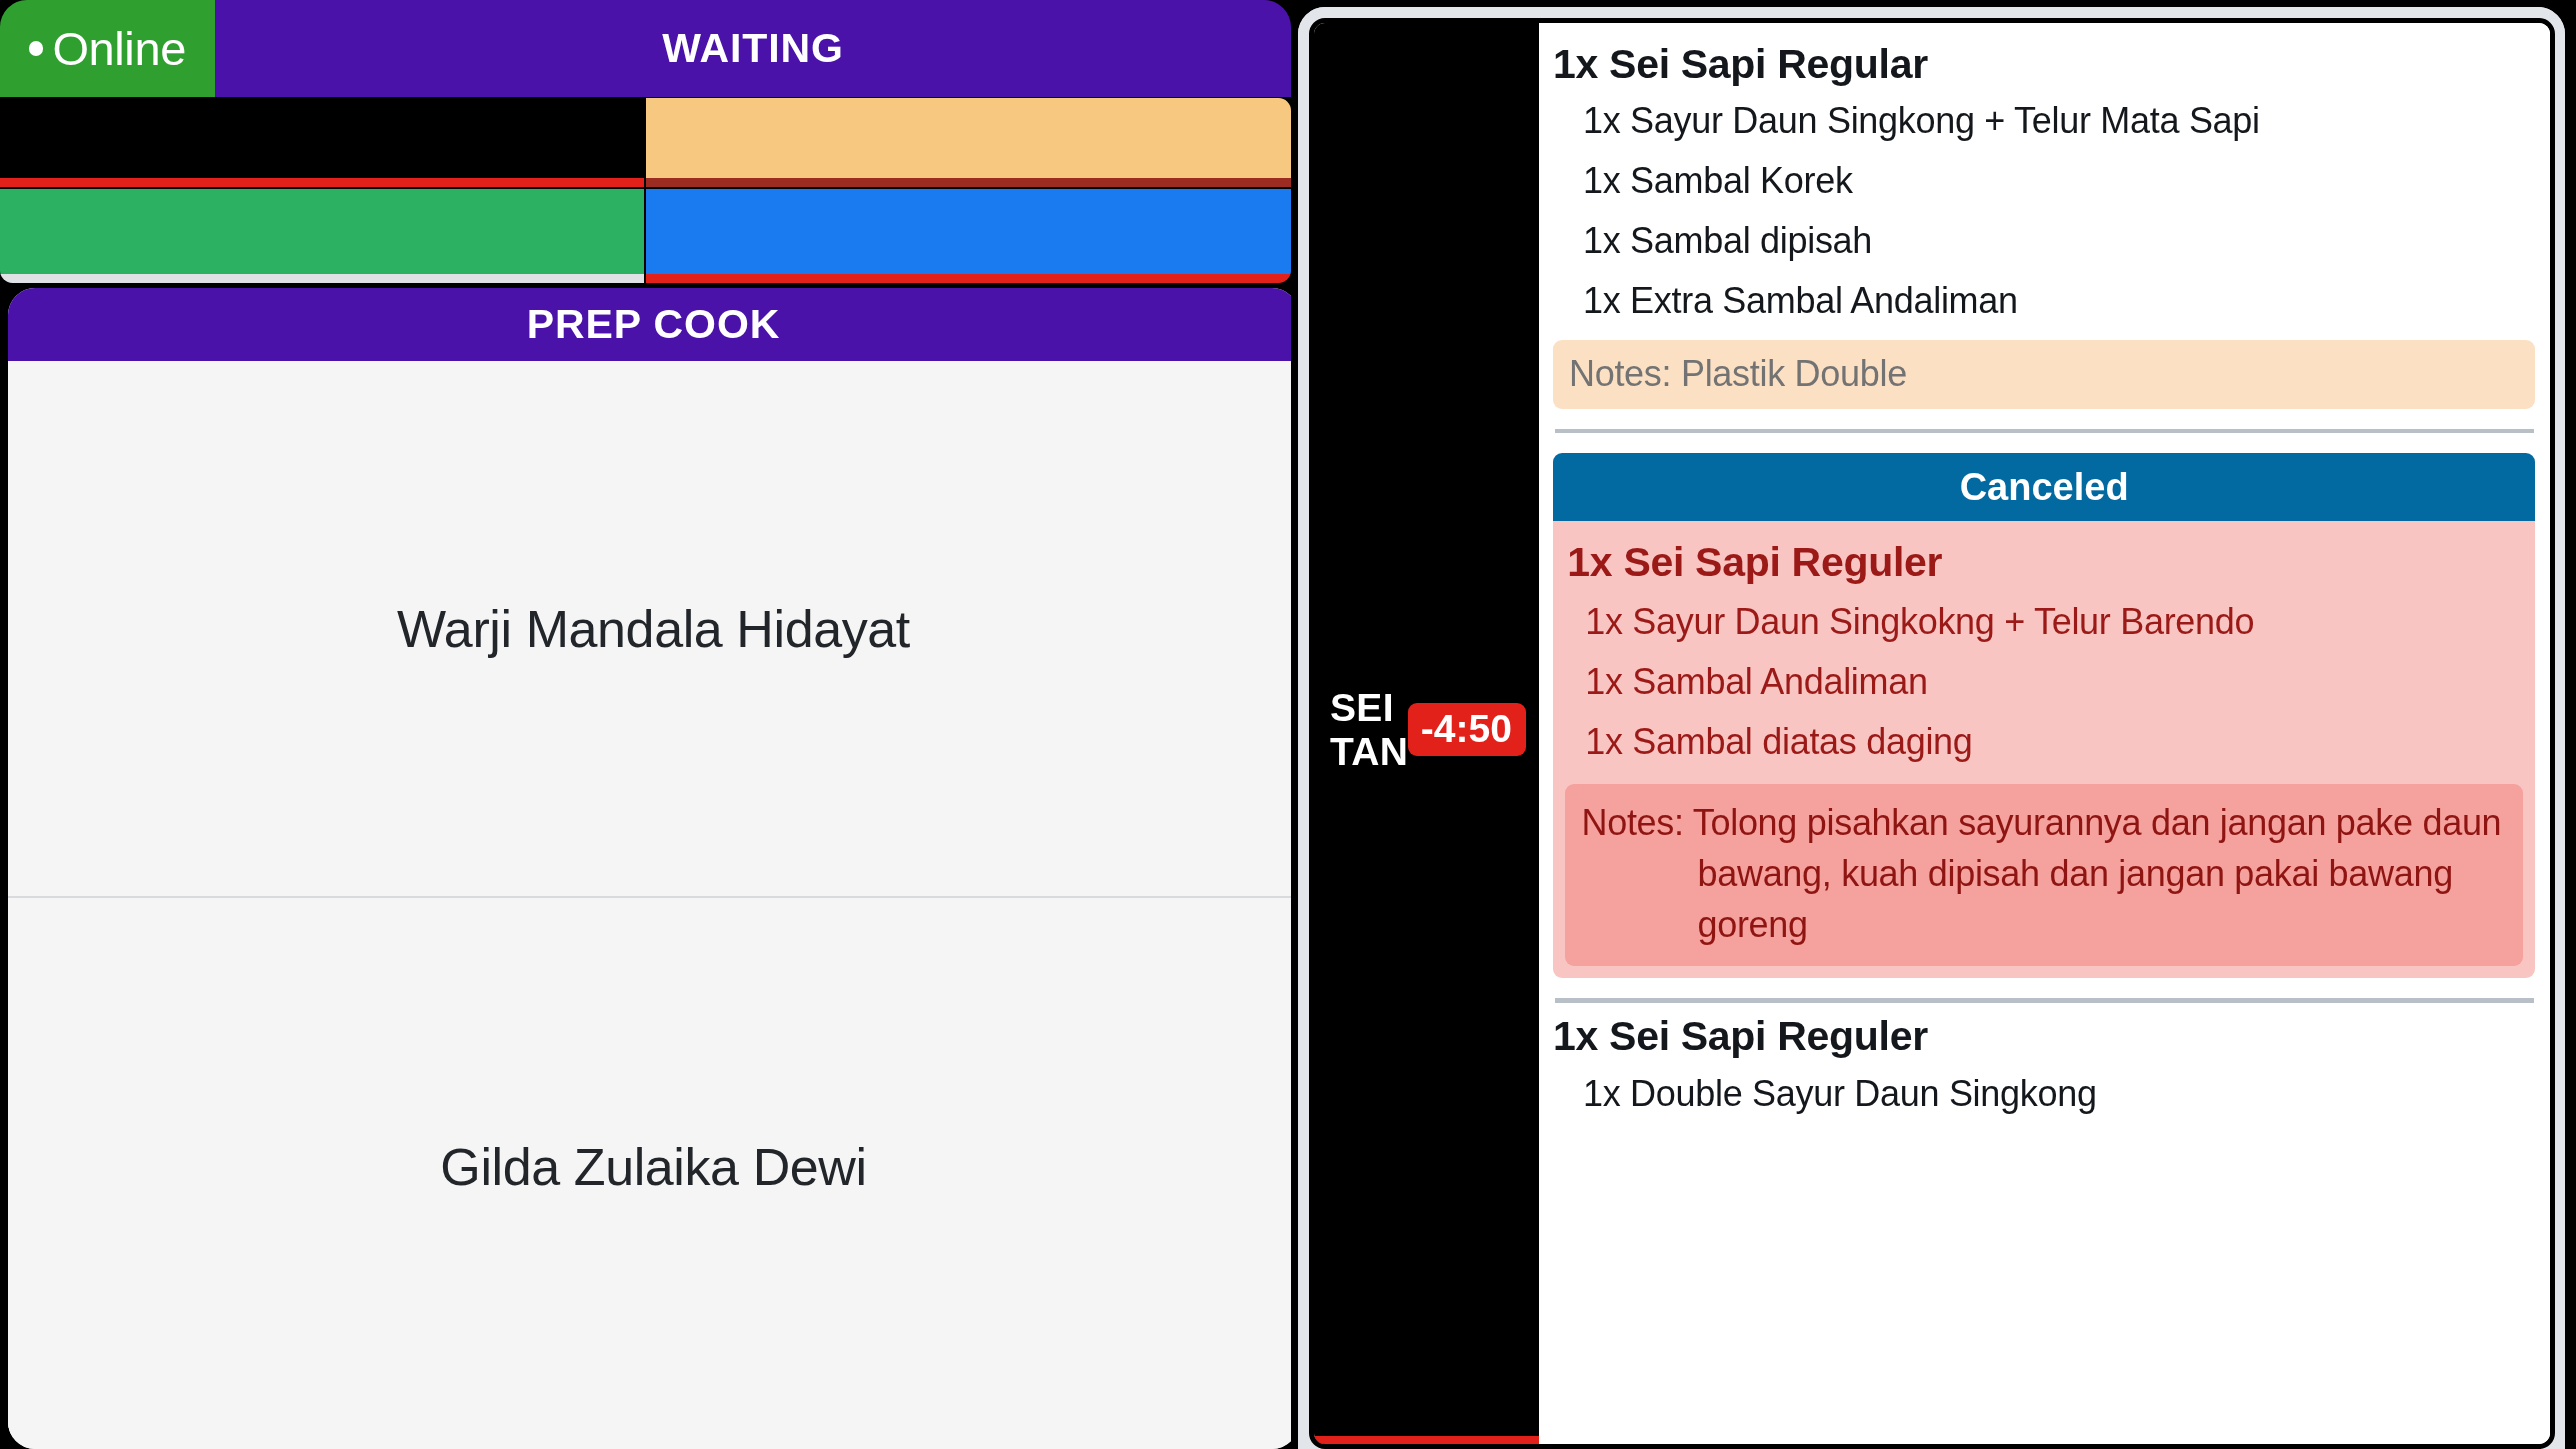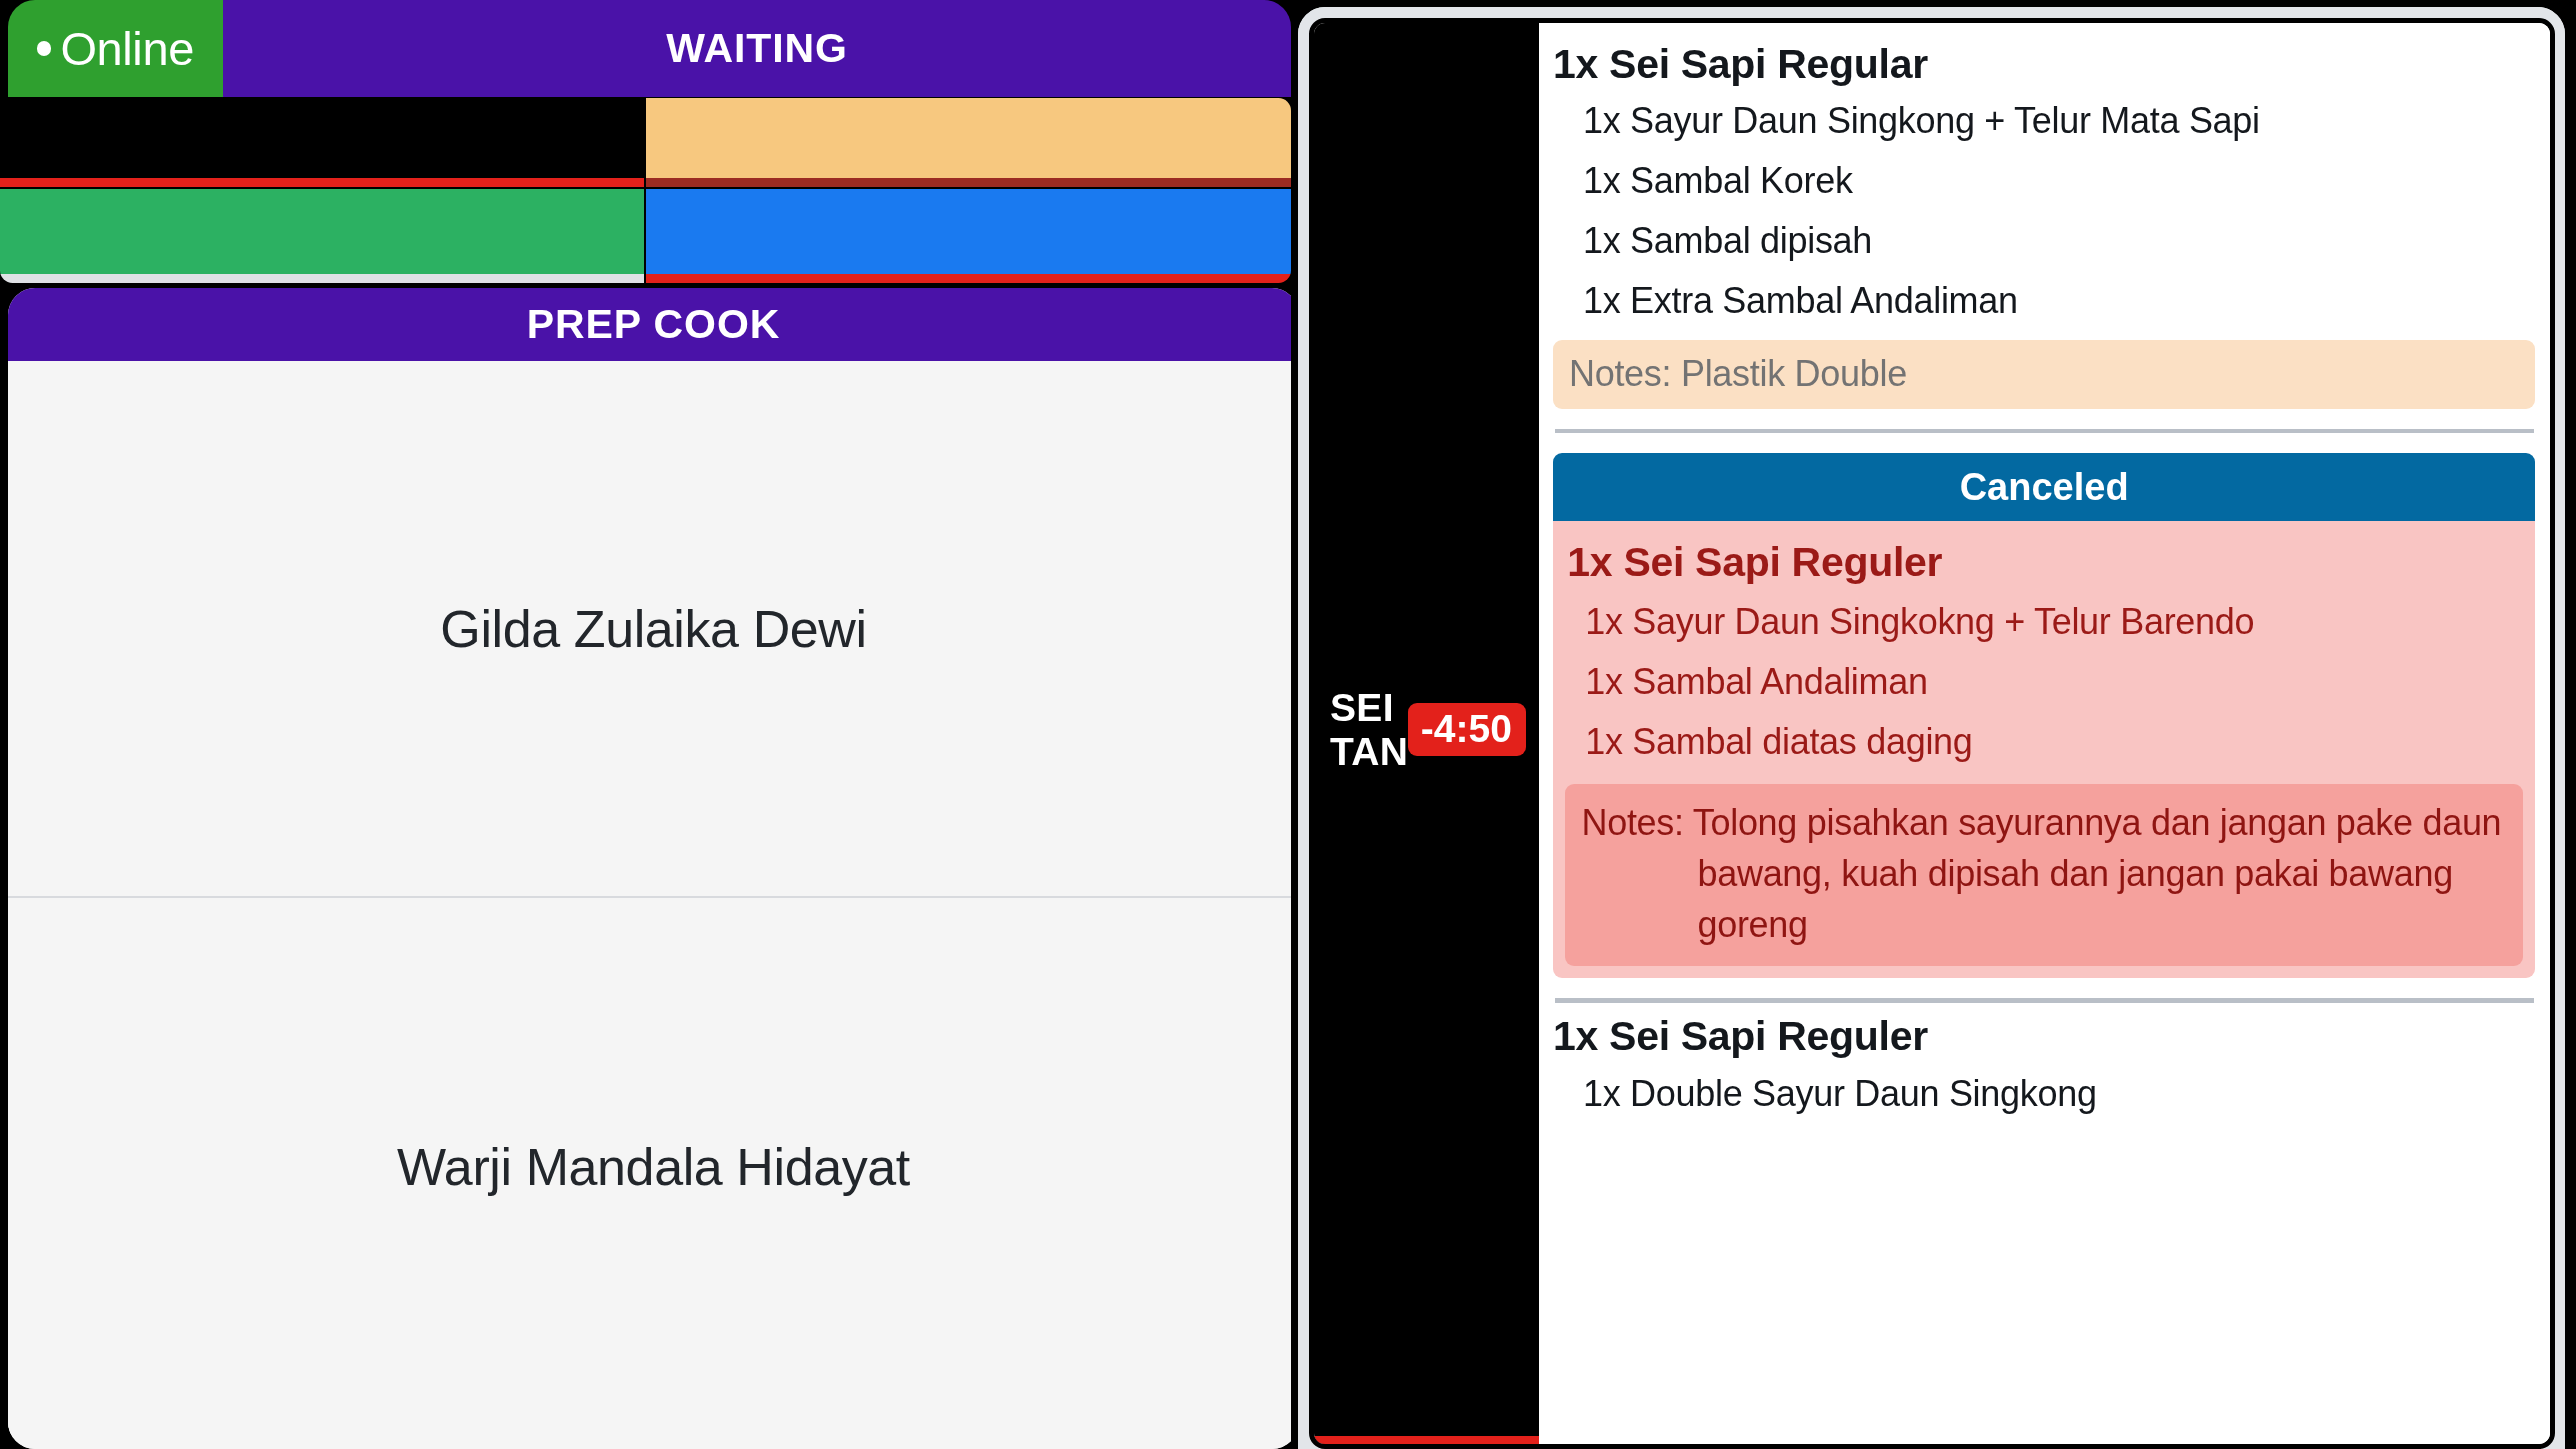--- a/index.html
+++ b/index.html
@@ -16,21 +16,21 @@
   .left-panel {
     position: relative;
     width: 1291px; height: 1449px;
     background: #000;
     flex: 0 0 1291px;
   }
 
   .top-strip {
     position: absolute; top: 0; left: 0;
     width: 1291px; height: 97px;
-    display: flex; align-items: stretch; padding-left: 8px;
+    display: flex; align-items: stretch;
   }
   .online-badge {
     width: 215px; height: 97px;
     background: #2fa02f;
     border-radius: 27px 0 0 0;
     display: flex; align-items: center; justify-content: center;
     gap: 9px;
   }
   .online-dot {
     width: 14.3px; height: 14.3px; border-radius: 50%;
@@ -241,24 +241,24 @@
         <div class="tile-underline" style="background:#e3211b;"></div>
       </div>
     </div>
 
     <div class="prep-card">
       <div class="prep-header">
         <span class="prep-header-label">PREP COOK</span>
       </div>
       <div class="prep-list">
         <div class="prep-row">
-          <span class="prep-name">Gilda Zulaika Dewi</span>
+          <span class="prep-name">Warji Mandala Hidayat</span>
         </div>
         <div class="prep-row">
-          <span class="prep-name">Warji Mandala Hidayat</span>
+          <span class="prep-name">Gilda Zulaika Dewi</span>
         </div>
       </div>
     </div>
   </div>
 
   <div class="right-panel">
     <div class="order-card">
 
 
       <div class="order-body">

